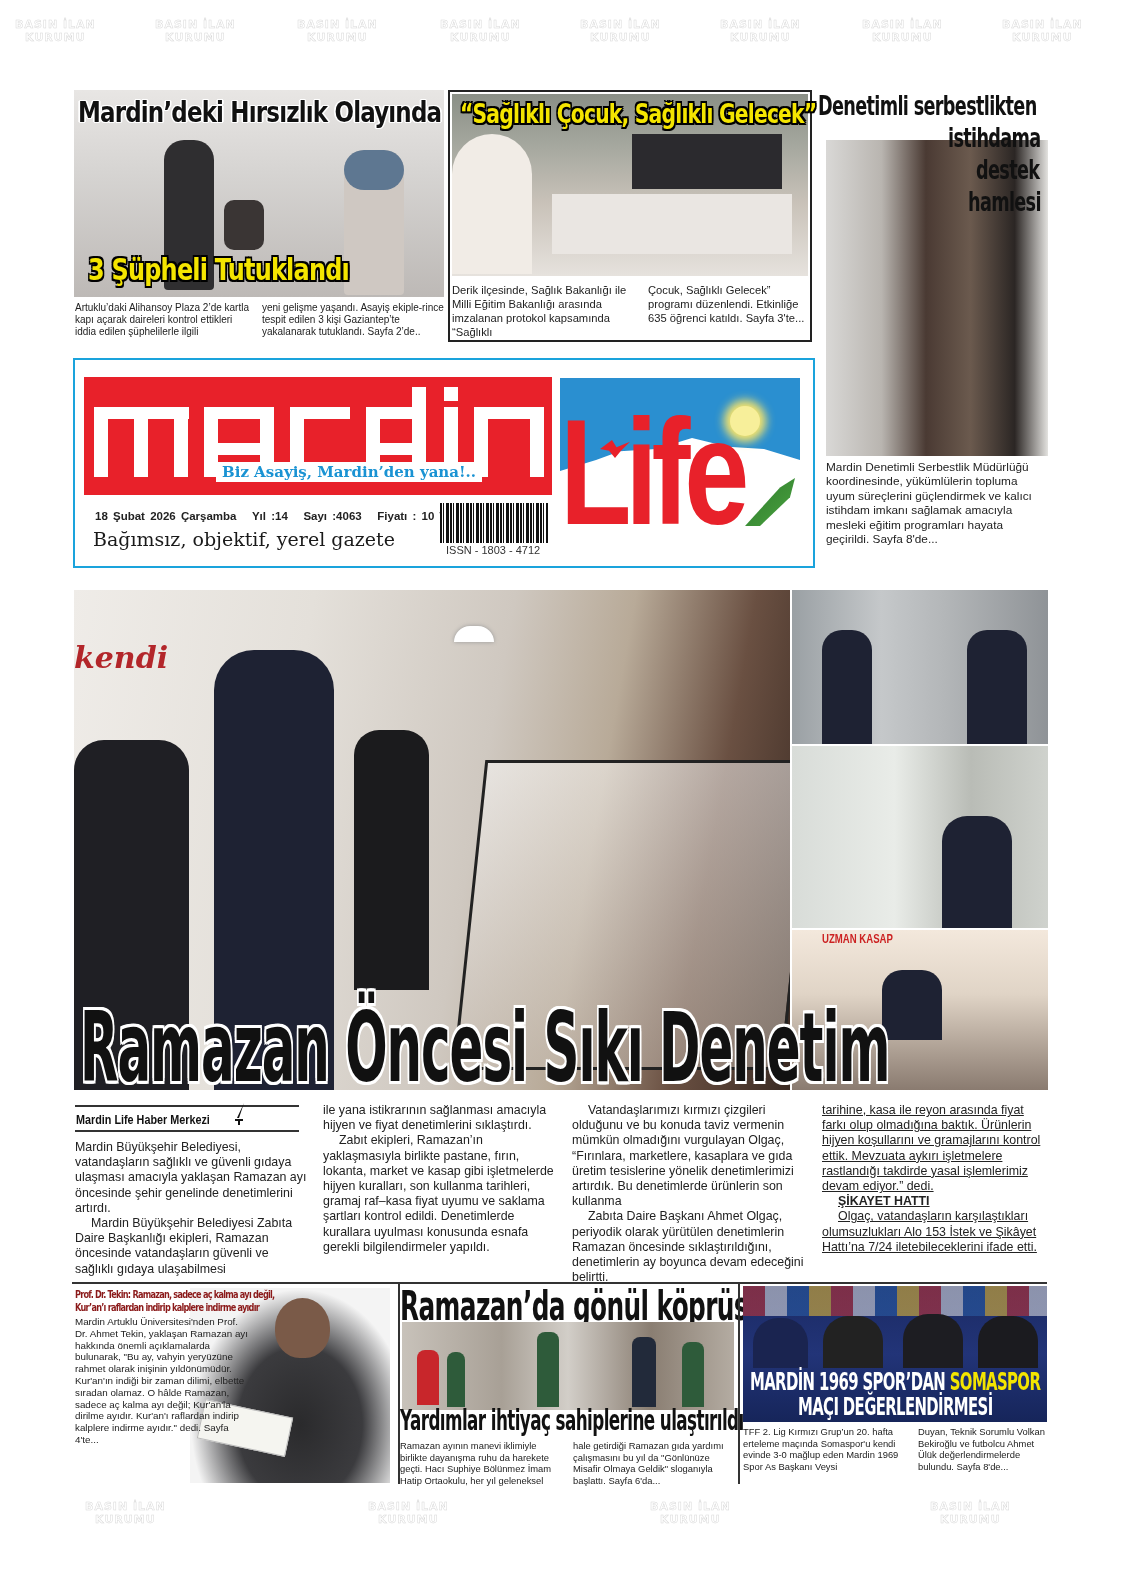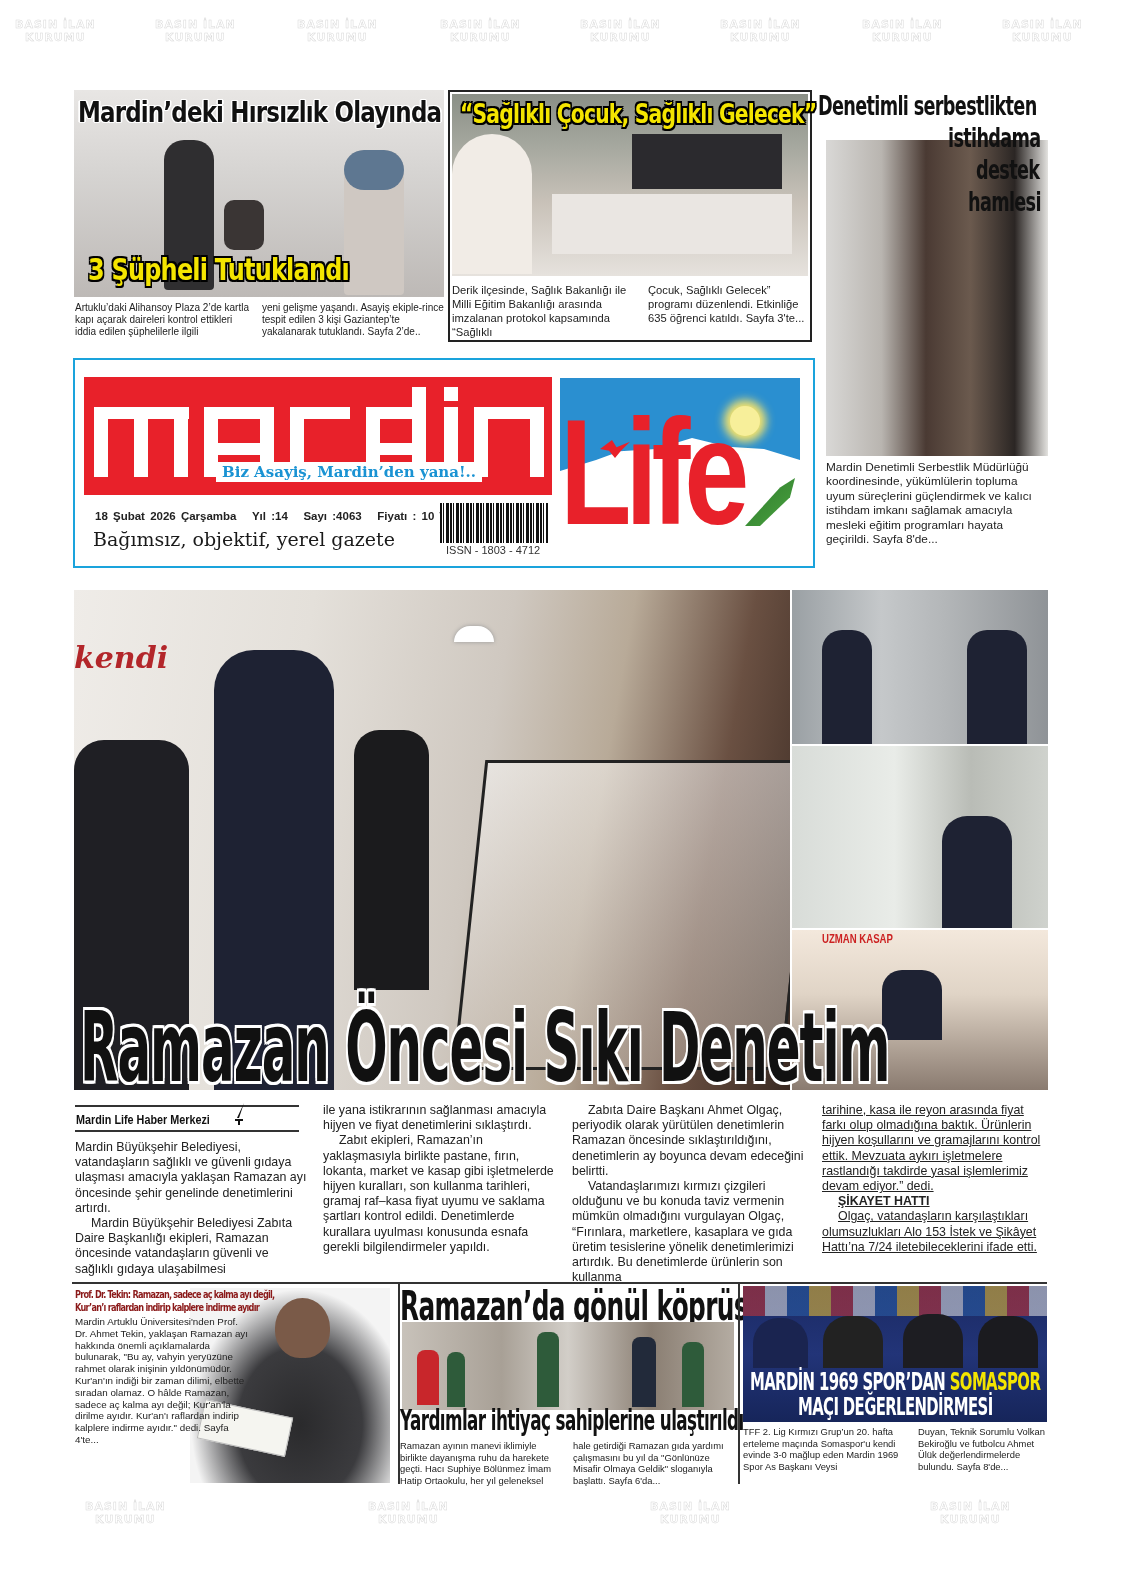--- a/index.html
+++ b/index.html
@@ -192,22 +192,22 @@
 
 <div class="col body-text" style="left:75px;top:1140px;">
   <p>Mardin Büyükşehir Belediyesi, vatandaşların sağlıklı ve güvenli gıdaya ulaşması amacıyla yaklaşan Ramazan ayı öncesinde şehir genelinde denetimlerini artırdı.</p>
   <p class="indent">Mardin Büyükşehir Belediyesi Zabıta Daire Başkanlığı ekipleri, Ramazan öncesinde vatandaşların güvenli ve sağlıklı gıdaya ulaşabilmesi</p>
 </div>
 <div class="col body-text" style="left:323px;top:1103px;">
   <p>ile yana istikrarının sağlanması amacıyla hijyen ve fiyat denetimlerini sıklaştırdı.</p>
   <p class="indent">Zabıt ekipleri, Ramazan’ın yaklaşmasıyla birlikte pastane, fırın, lokanta, market ve kasap gibi işletmelerde hijyen kuralları, son kullanma tarihleri, gramaj raf–kasa fiyat uyumu ve saklama şartları kontrol edildi. Denetimlerde kurallara uyulması konusunda esnafa gerekli bilgilendirmeler yapıldı.</p>
 </div>
 <div class="col body-text" style="left:572px;top:1103px;">
+  <p class="indent">Vatandaşlarımızı kırmızı çizgileri olduğunu ve bu konuda taviz vermenin mümkün olmadığını vurgulayan Olgaç, “Fırınlara, marketlere, kasaplara ve gıda üretim tesislerine yönelik denetimlerimizi artırdık. Bu denetimlerde ürünlerin son kullanma</p>
   <p class="indent">Zabıta Daire Başkanı Ahmet Olgaç, periyodik olarak yürütülen denetimlerin Ramazan öncesinde sıklaştırıldığını, denetimlerin ay boyunca devam edeceğini belirtti.</p>
-  <p class="indent">Vatandaşlarımızı kırmızı çizgileri olduğunu ve bu konuda taviz vermenin mümkün olmadığını vurgulayan Olgaç, “Fırınlara, marketlere, kasaplara ve gıda üretim tesislerine yönelik denetimlerimizi artırdık. Bu denetimlerde ürünlerin son kullanma</p>
 </div>
 <div class="col body-text" style="left:822px;top:1103px;width:228px;text-decoration:underline;">
   <p>tarihine, kasa ile reyon arasında fiyat farkı olup olmadığına baktık. Ürünlerin hijyen koşullarını ve gramajlarını kontrol ettik. Mevzuata aykırı işletmelere rastlandığı takdirde yasal işlemlerimiz devam ediyor.” dedi.</p>
   <p class="indent" style="font-weight:bold;">ŞİKAYET HATTI</p>
   <p class="indent">Olgaç, vatandaşların karşılaştıkları olumsuzlukları Alo 153 İstek ve Şikâyet Hattı’na 7/24 iletebileceklerini ifade etti.</p>
 </div>
 
 <div id="bottom-rule" class="abs"></div>
 
 <div>

